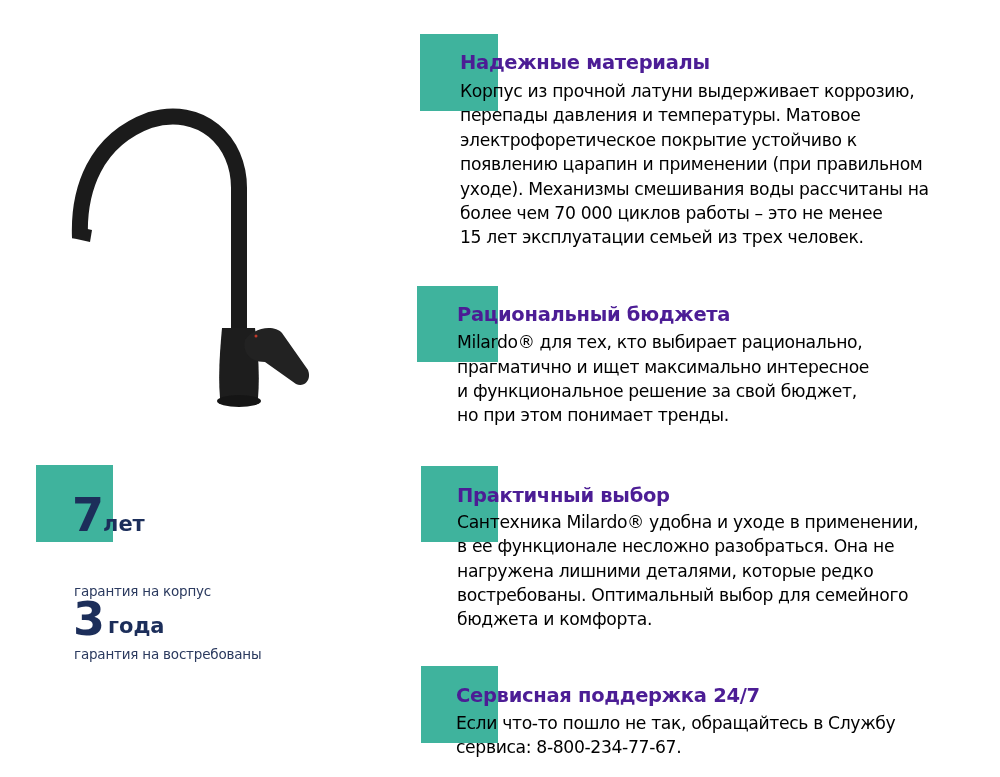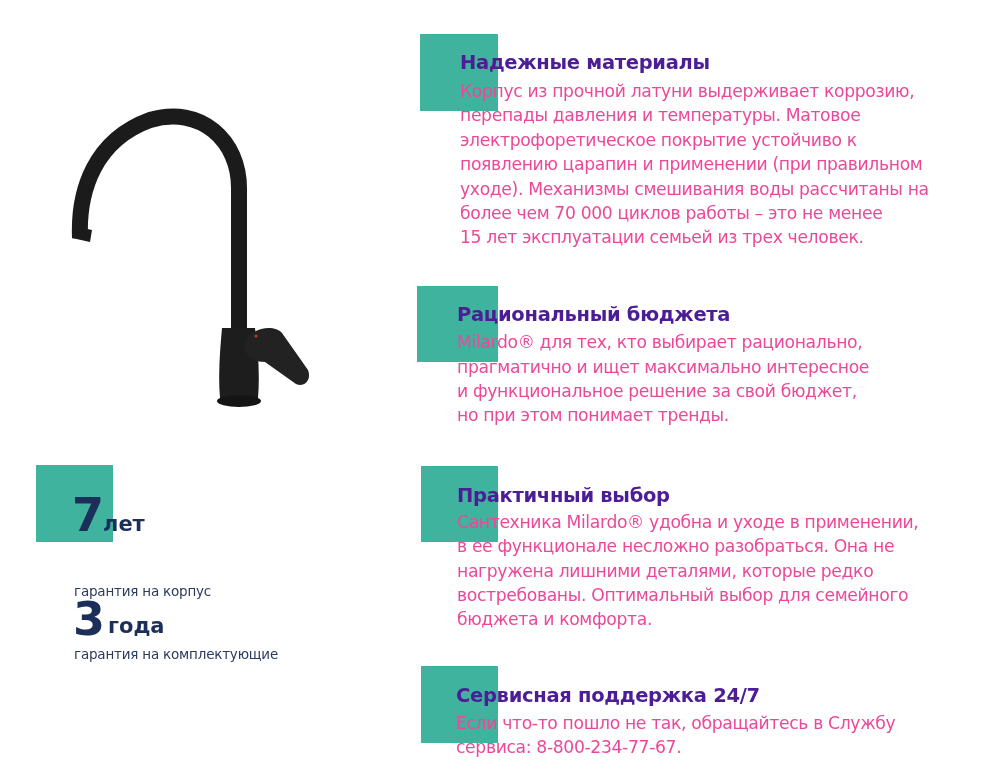--- a/index.html
+++ b/index.html
@@ -13,21 +13,21 @@
       position: absolute; width: 78px; height: 77px; background: #3fb39d;
     }
     .feature { position: absolute; left: 0; top: 0; }
     .f-title {
       position: absolute; white-space: nowrap;
       font-weight: bold; font-size: 19.5px; color: #4c1d95;
       letter-spacing: -0.3px; line-height: 24px;
     }
     .f-line {
       position: absolute; white-space: nowrap;
-      font-size: 17.2px; color: #ec4899; line-height: 24px;
+      font-size: 17.2px; color: #000000; line-height: 24px;
       letter-spacing: -0.35px;
     }
     .stat-num {
       position: absolute; font-weight: bold; color: #1c2e5a;
       font-size: 46px; line-height: 46px; letter-spacing: -1px;
     }
     .stat-unit {
       position: absolute; font-weight: bold; color: #1c2e5a;
       font-size: 21px; line-height: 24px;
     }
@@ -94,14 +94,14 @@
 
 <div class="teal" style="left:36px; top:465px; width:77px; height:77px;"></div>
 <section>
   <div class="stat-num" style="left:72px; top:492px;">7</div>
   <div class="stat-unit" style="left:103px; top:512px;">лет</div>
   <div class="stat-sub" style="left:74px; top:545px;margin-top:37px;">гарантия на корпус</div>
 </section>
 <section>
   <div class="stat-num" style="left:73px; top:596px;">3</div>
   <div class="stat-unit" style="left:108px; top:614px;">года</div>
-  <div class="stat-sub" style="left:74px; top:645px;">гарантия на комплектующие</div>
+  <div class="stat-sub" style="left:74px; top:645px;">гарантия на востребованы</div>
 </section>
 
 </body></html>

